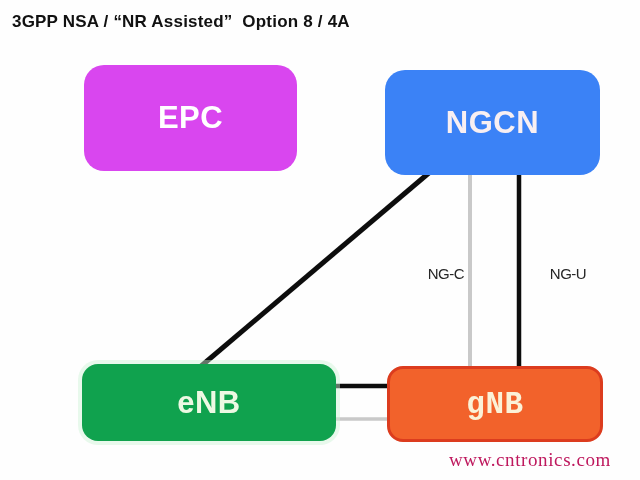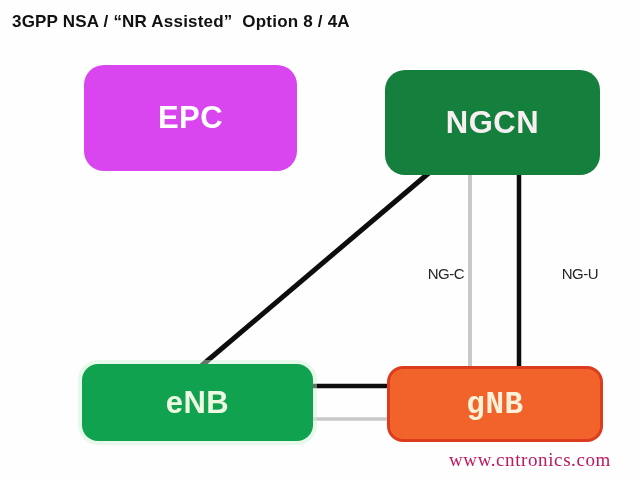--- a/index.html
+++ b/index.html
@@ -12,30 +12,30 @@
     letter-spacing:.2px;white-space:pre;
   }
   .node{
     position:absolute;z-index:2;box-sizing:border-box;
     display:flex;align-items:center;justify-content:center;
     border-radius:20px;
   }
   .node-label{font-size:31px;font-weight:bold;letter-spacing:.5px;}
   #node-epc {left:84px; top:65px; width:213px;height:106px;}
   #node-ngcn{left:385px;top:70px; width:215px;height:105px;}
-  #node-enb {left:82px; top:364px;width:231px;height:77px;border-radius:16px;
+  #node-enb {left:82px; top:364px;width:254px;height:77px;border-radius:16px;
              box-shadow:0 0 0 4px rgba(206,243,216,.45);}
   #node-gnb {left:387px;top:366px;width:216px;height:76px;border-radius:16px;
              border:3px solid #DC3C1E;font-family:Liberation Mono, monospace;}
   .edge-label{
     position:absolute;z-index:2;font-size:15px;color:#262626;
     letter-spacing:-0.5px;line-height:26px;
   }
   #label-ng-c{left:404px;top:261px;width:60px;text-align:right;}
-  #label-ng-u{left:538px;top:261px;width:60px;text-align:right;}
+  #label-ng-u{left:538px;top:261px;width:60px;text-align:center;}
   .watermark{
     position:absolute;left:449px;top:449px;z-index:2;
     font-size:19px;letter-spacing:.6px;color:#cfeab8;
   }
 </style>
 </head>
 <body>
 
 <div id="canvas" style="background: rgb(254, 254, 254);">
 
@@ -46,21 +46,21 @@
       <line x1="470" y1="172" x2="470" y2="370" stroke="#c9c9c9" stroke-width="4"></line>
       <line x1="519" y1="172" x2="519" y2="370" stroke="#0d0d0d" stroke-width="4.5"></line>
       <line x1="296" y1="386" x2="392" y2="386" stroke="#0d0d0d" stroke-width="4.5"></line>
       <line x1="296" y1="419" x2="392" y2="419" stroke="#c9c9c9" stroke-width="3.5"></line>
     </svg>
 
   <div class="node" id="node-epc" style="background: #d946ef;">
     <span class="node-label" style="color: rgb(255, 255, 255);">EPC</span>
   </div>
 
-  <div class="node" id="node-ngcn" style="background: #15803d;">
+  <div class="node" id="node-ngcn" style="background: #3b82f6;">
     <span class="node-label" style="color: rgb(248, 239, 242);">NGCN</span>
   </div>
 
   <div class="node" id="node-enb" style="background: rgb(16, 162, 78);">
     <span class="node-label" style="color: rgb(237, 249, 227);">eNB</span>
   </div>
 
   <div class="node" id="node-gnb" style="background: rgb(242, 98, 43); border-color: rgb(220, 60, 30);">
     <span class="node-label" style="color: rgb(251, 242, 216);">gNB</span>
   </div>

